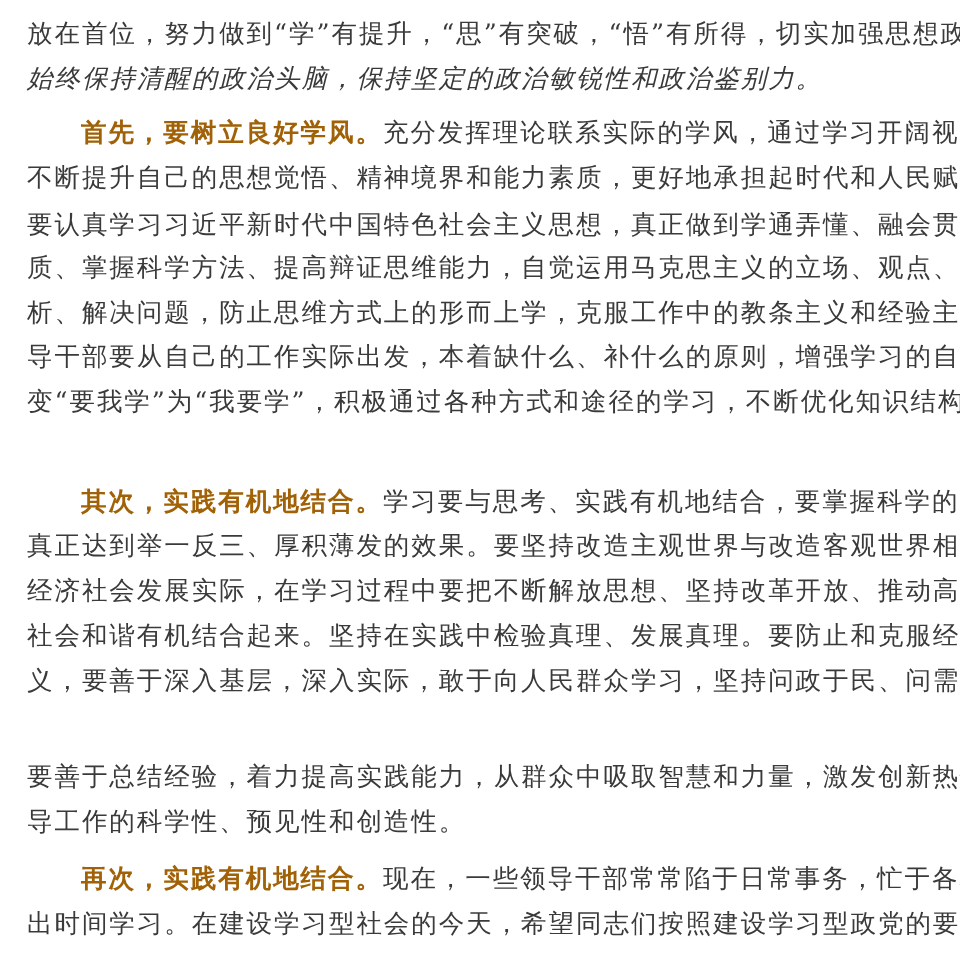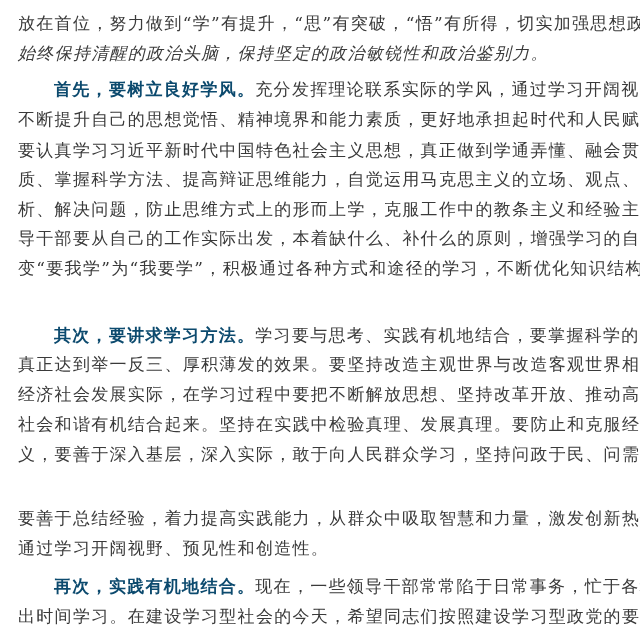--- a/index.html
+++ b/index.html
@@ -3,37 +3,37 @@
 <meta charset="utf-8">
 <style>
   html, body { margin: 0; padding: 0; background: #ffffff; }
   body { width: 640px; height: 640px; overflow: hidden; position: relative;
          font-family: "DejaVu Serif", "Liberation Serif", serif; color: #3a3a3a; }
   .page { position: absolute; left: 0; top: 0; width: 640px; height: 640px; }
   .line { position: absolute; left: 18px; width: 604px; font-size: 17px; line-height: 22px;
           white-space: nowrap; letter-spacing: 1.3px; text-align: justify; text-align-last: justify; }
   .line.short { text-align-last: left; }
   .line.indent { left: 54px; width: 568px; }
-  .bold { font-weight: bold; color: #0c4a6e; }
+  .bold { font-weight: bold; color: #a16207; }
 </style>
 </head>
 <body>
 
 <div class="page" id="page">
     <div class="line " style="top: 12px;"><span>放在首位，努力做到“学”有提升，“思”有突破，“悟”有所得，切实加强思想政治修养，</span></div>
     <div class="line short" style="top: 42px; font-style: italic;"><span>始终保持清醒的政治头脑，保持坚定的政治敏锐性和政治鉴别力。</span></div>
     <div class="line indent" style="top: 78px;"><span class="bold">首先，要树立良好学风。</span><span>充分发挥理论联系实际的学风，通过学习开阔视野、开阔思路，</span></div>
     <div class="line " style="top: 108px;"><span>不断提升自己的思想觉悟、精神境界和能力素质，更好地承担起时代和人民赋予的光荣使命。</span></div>
     <div class="line " style="top: 139px;"><span>要认真学习习近平新时代中国特色社会主义思想，真正做到学通弄懂、融会贯通，领会精神实</span></div>
     <div class="line " style="top: 168px;"><span>质、掌握科学方法、提高辩证思维能力，自觉运用马克思主义的立场、观点、方法来观察、分</span></div>
     <div class="line " style="top: 198px;"><span>析、解决问题，防止思维方式上的形而上学，克服工作中的教条主义和经验主义倾向。每个领</span></div>
     <div class="line " style="top: 227px;"><span>导干部要从自己的工作实际出发，本着缺什么、补什么的原则，增强学习的自觉性和主动性，</span></div>
     <div class="line " style="top: 257px;"><span>变“要我学”为“我要学”，积极通过各种方式和途径的学习，不断优化知识结构，加快知识</span></div>
-    <div class="line indent" style="top: 324px;"><span class="bold">其次，要讲求学习方法。</span><span>学习要与思考、实践有机地结合，要掌握科学的方法，活学活用，</span></div>
+    <div class="line indent" style="top: 324px;"><span class="bold">其次，实践有机地结合。</span><span>学习要与思考、实践有机地结合，要掌握科学的方法，活学活用，</span></div>
     <div class="line " style="top: 353px;"><span>真正达到举一反三、厚积薄发的效果。要坚持改造主观世界与改造客观世界相统一，紧密联系</span></div>
     <div class="line " style="top: 383px;"><span>经济社会发展实际，在学习过程中要把不断解放思想、坚持改革开放、推动高质量发展、促进</span></div>
     <div class="line " style="top: 413px;"><span>社会和谐有机结合起来。坚持在实践中检验真理、发展真理。要防止和克服经验主义和教条主</span></div>
     <div class="line " style="top: 443px;"><span>义，要善于深入基层，深入实际，敢于向人民群众学习，坚持问政于民、问需于民、问计于民。</span></div>
     <div class="line " style="top: 507px;"><span>要善于总结经验，着力提高实践能力，从群众中吸取智慧和力量，激发创新热情，不断提高领</span></div>
-    <div class="line short" style="top: 537px;"><span>通过学习开阔视野、预见性和创造性。</span></div>
+    <div class="line short" style="top: 537px;"><span>导工作的科学性、预见性和创造性。</span></div>
     <div class="line indent" style="top: 575px;"><span class="bold">再次，实践有机地结合。</span><span>现在，一些领导干部常常陷于日常事务，忙于各种应酬，很少抽</span></div>
     <div class="line " style="top: 605px;"><span>出时间学习。在建设学习型社会的今天，希望同志们按照建设学习型政党的要求，把读书学习</span></div>
   </div>
 
 </body></html>

